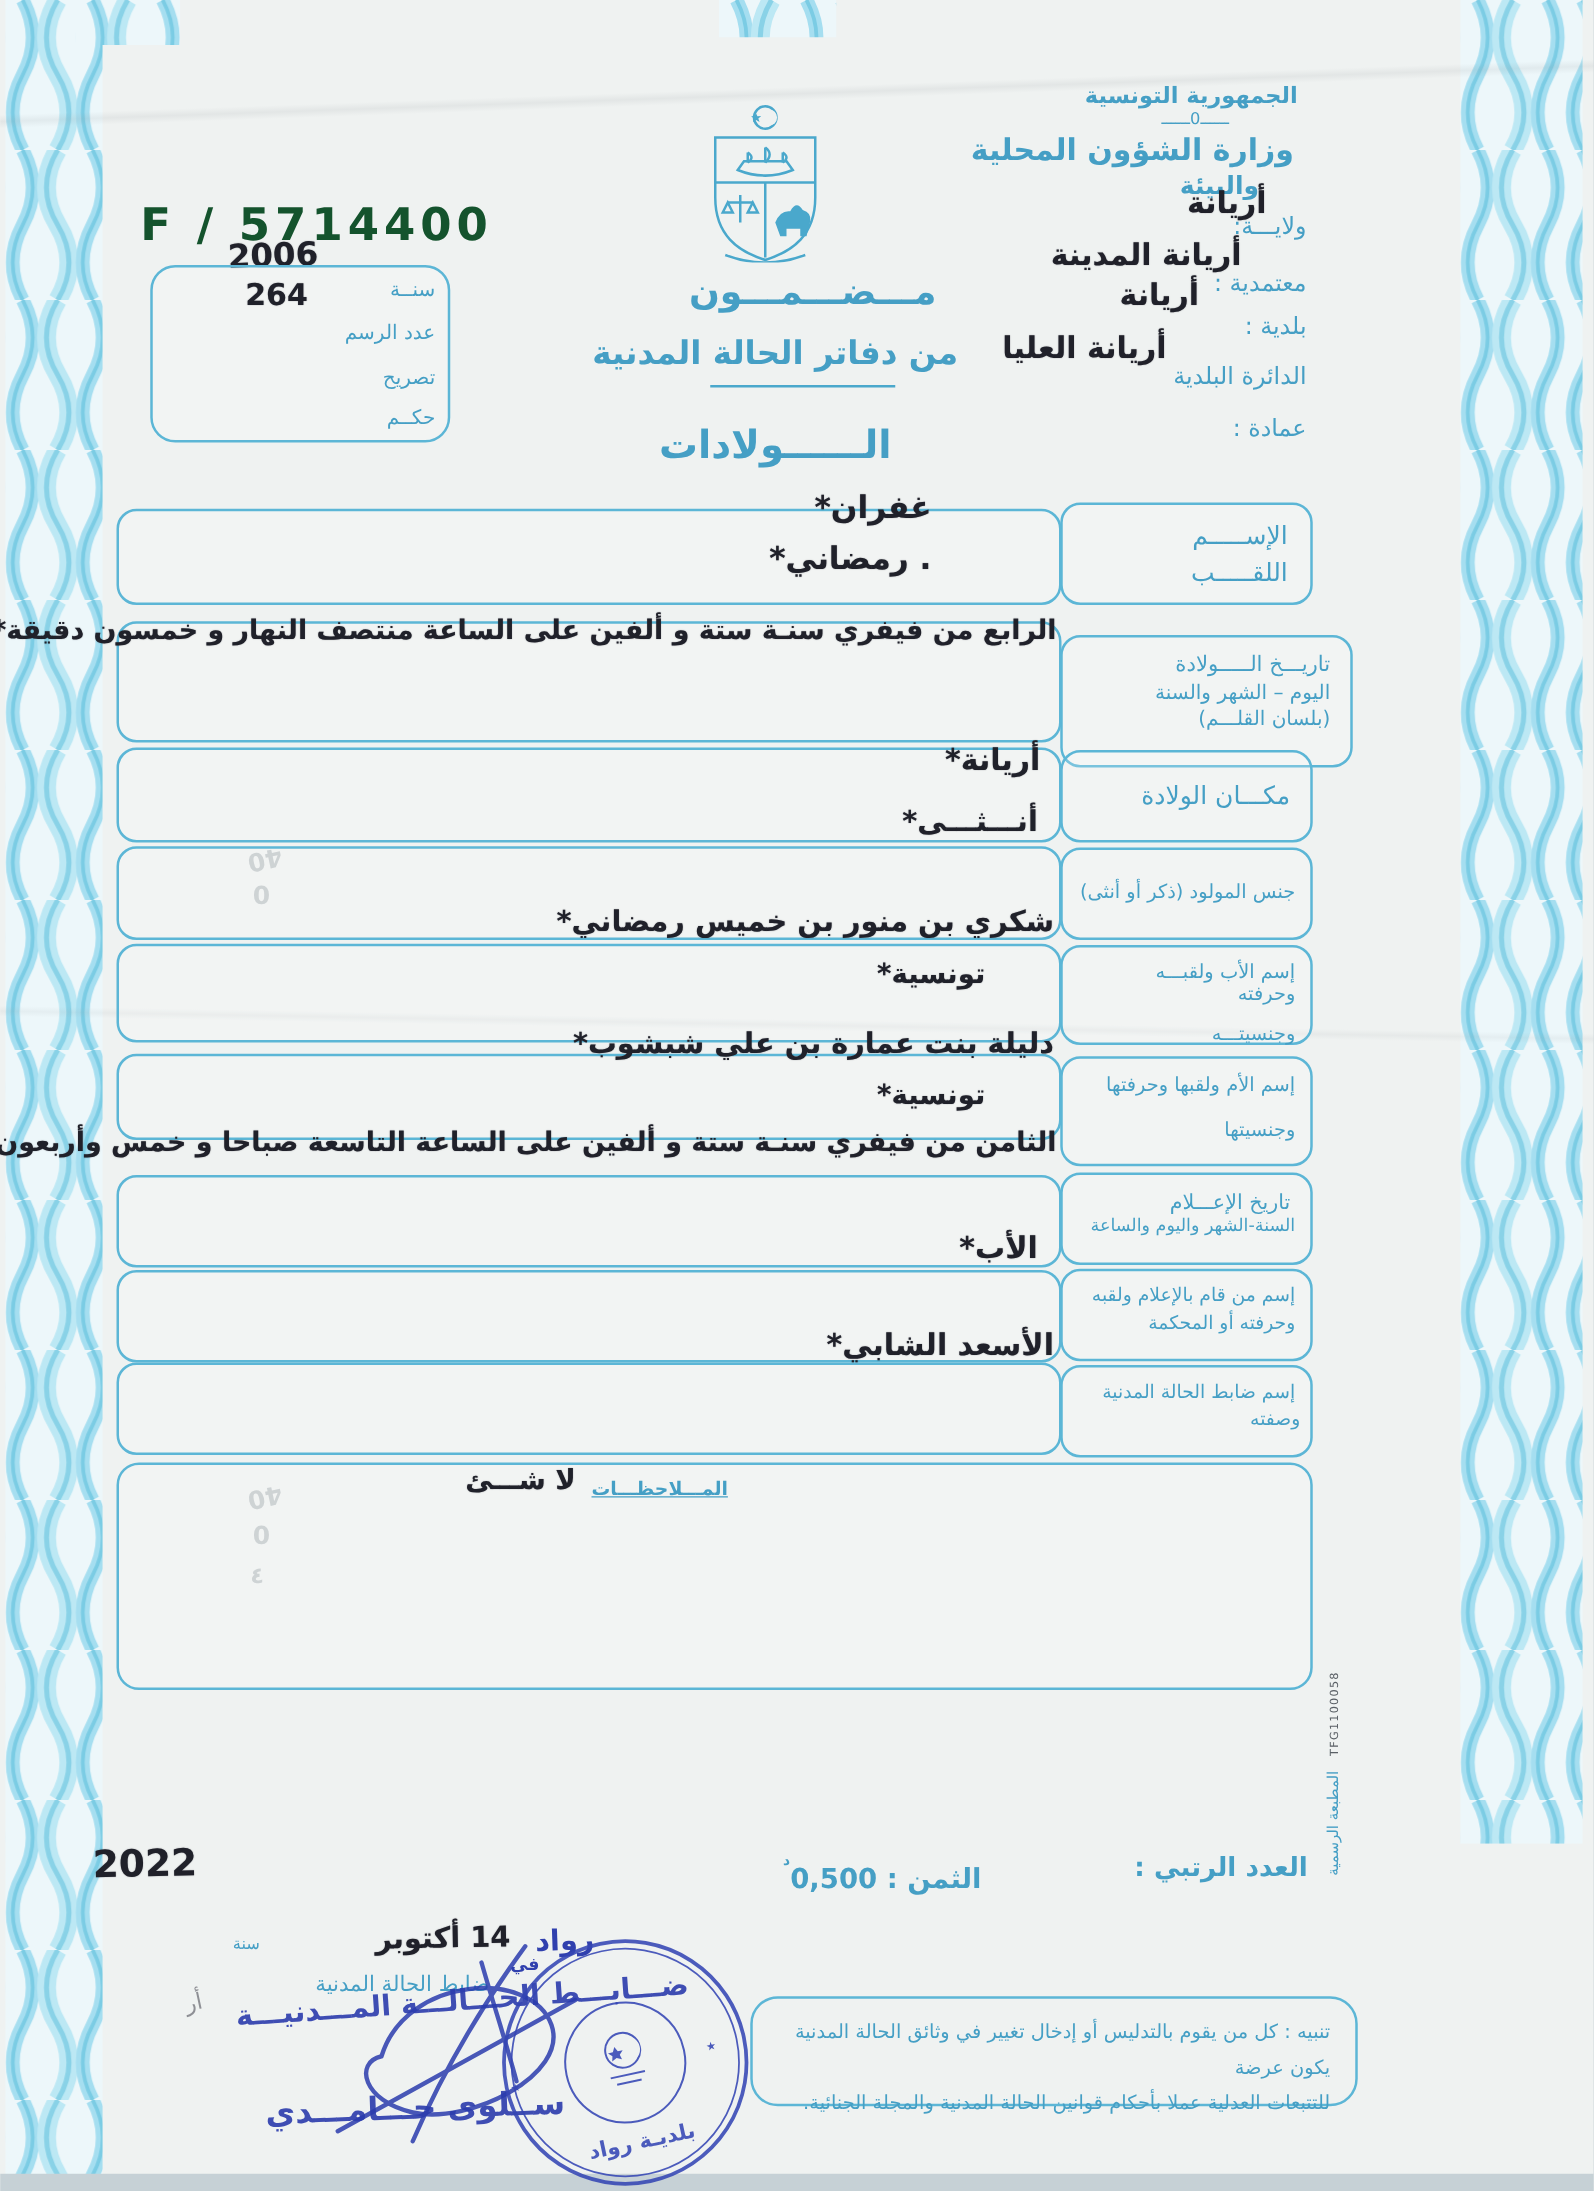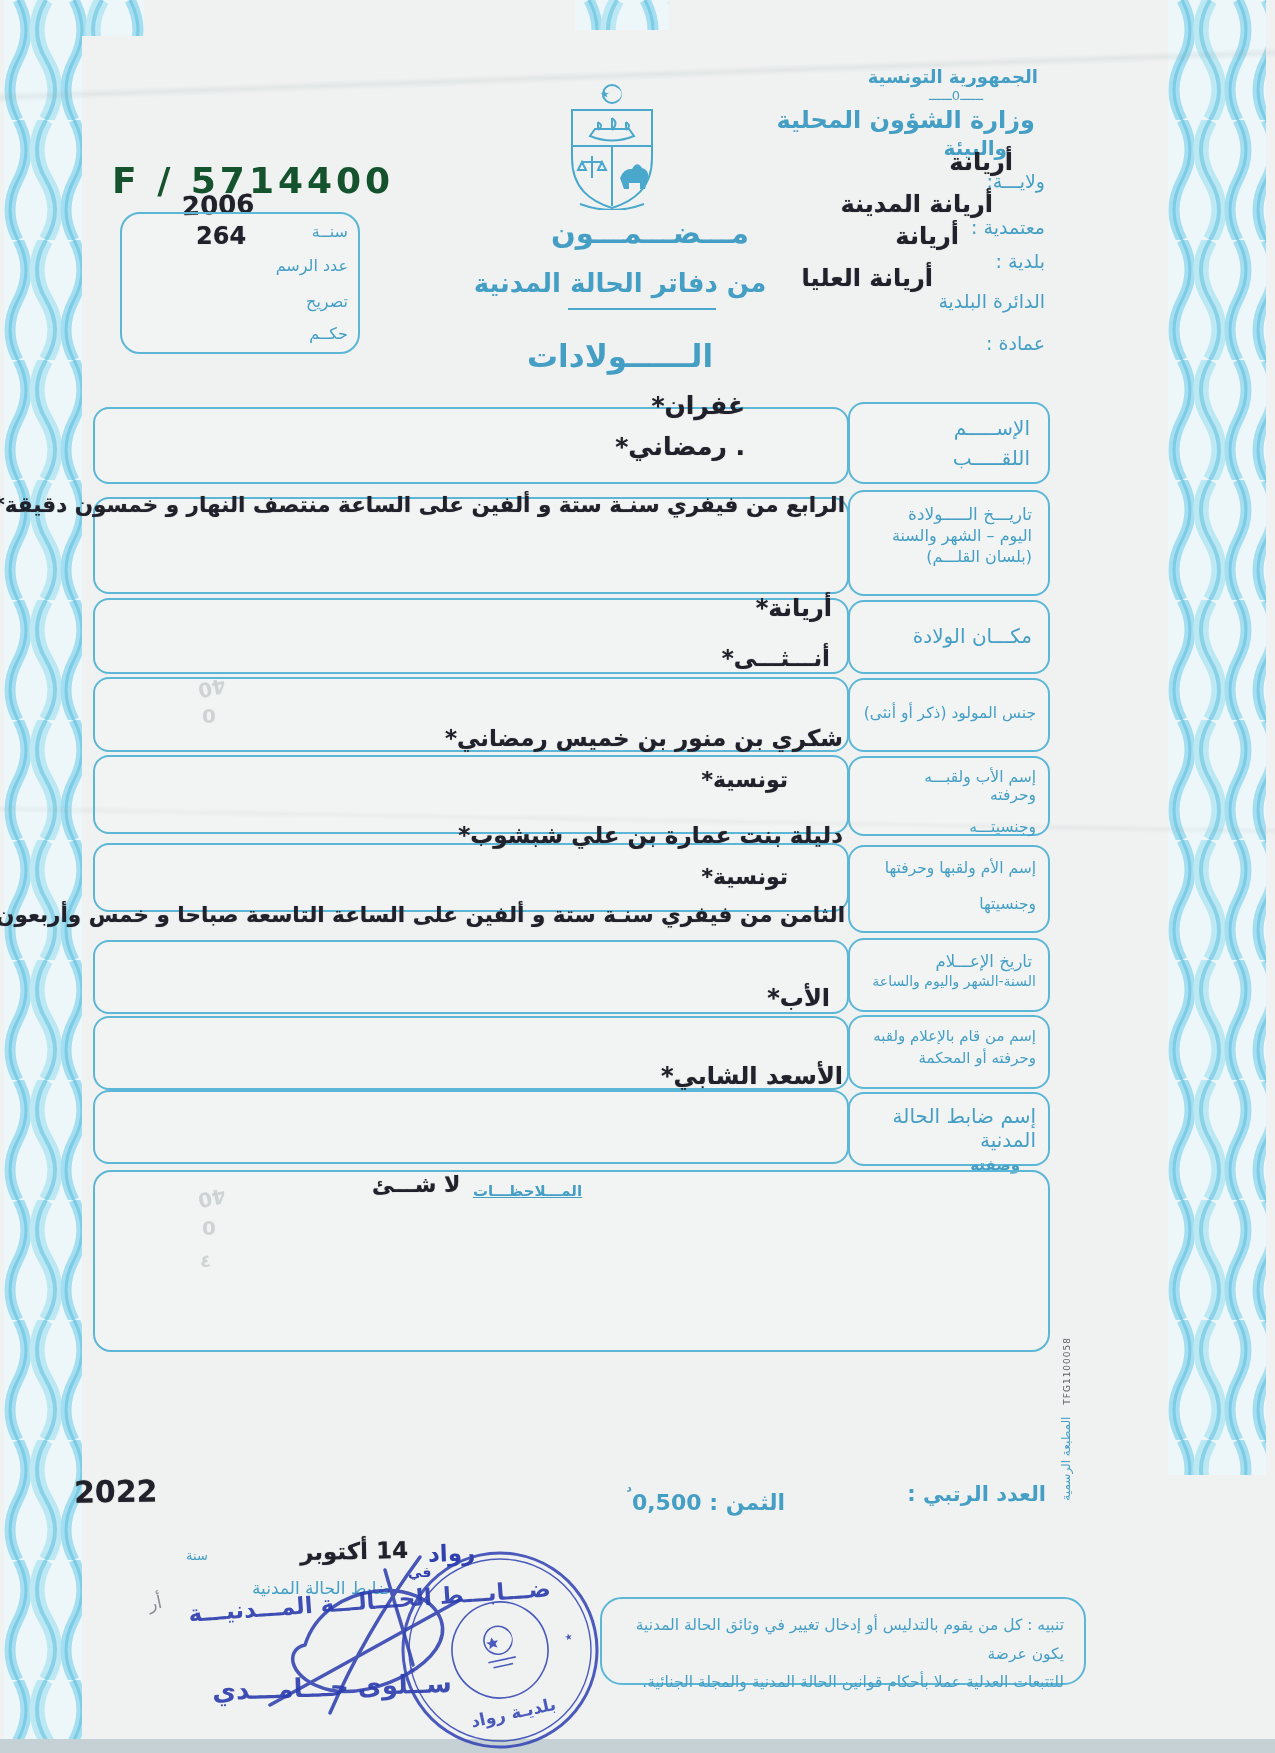--- a/index.html
+++ b/index.html
@@ -111,21 +111,21 @@
   <div class="abs val nowrap" style="right:342px;top:264px;font-size:24px;">أريانة العليا</div>
   <div class="abs lbl nowrap" style="right:230px;top:290px;font-size:19px;">الدائرة البلدية</div>
 
   <div class="abs lbl nowrap" style="right:230px;top:332px;font-size:19px;">عمادة :</div>
 
   
   <div class="abs box" style="left:848px;top:402px;width:198px;height:78px;">
     <div class="lbl" style="margin:12px 18px 0 0;font-size:20px;">الإســـــم</div>
     <div class="lbl" style="margin:6px 18px 0 0;font-size:20px;">اللقـــــب</div>
   </div>
-  <div class="abs box" style="left:848px;top:490px;width:198px;height:102px;">
+  <div class="abs box" style="left:848px;top:508px;width:198px;height:102px;padding-left:32px;">
     <div class="lbl" style="margin:12px 16px 0 0;font-size:17px;">تاريـــخ الـــــولادة</div>
     <div class="lbl" style="margin:2px 16px 0 0;font-size:16px;">اليوم – الشهر والسنة</div>
     <div class="lbl" style="margin:2px 16px 0 0;font-size:16px;">(بلسان القلـــم)</div>
   </div>
   <div class="abs box" style="left:848px;top:600px;width:198px;height:70px;">
     <div class="lbl" style="margin:22px 16px 0 0;font-size:20px;">مكـــان الولادة</div>
   </div>
   <div class="abs box" style="left:848px;top:678px;width:198px;height:70px;">
     <div class="lbl" style="margin:24px 12px 0 0;font-size:15.5px;">جنس المولود (ذكر أو أنثى)</div>
   </div>
@@ -139,22 +139,22 @@
   </div>
   <div class="abs box" style="left:848px;top:938px;width:198px;height:70px;">
     <div class="lbl" style="margin:12px 16px 0 0;font-size:16.5px;">تاريخ الإعـــلام</div>
     <div class="lbl" style="margin:2px 12px 0 0;font-size:14px;">السنة-الشهر واليوم والساعة</div>
   </div>
   <div class="abs box" style="left:848px;top:1015px;width:198px;height:70px;">
     <div class="lbl" style="margin:10px 12px 0 0;font-size:15px;">إسم من قام بالإعلام ولقبه</div>
     <div class="lbl" style="margin:4px 12px 13px 0;font-size:15px;">وحرفته أو المحكمة</div>
   </div>
   <div class="abs box" style="left:848px;top:1092px;width:198px;height:70px;">
-    <div class="lbl" style="margin:10px 12px 0 0;font-size:20px;padding-left:24px;">إسم ضابط الحالة المدنية</div>
-    <div class="lbl" style="margin:4px 28px 0 0;font-size:15px;font-weight:bold;">وصفته</div>
+    <div class="lbl" style="margin:10px 12px 0 0;font-size:15px;padding-left:24px;">إسم ضابط الحالة المدنية</div>
+    <div class="lbl" style="margin:4px 8px 0 0;font-size:15px;">وصفته</div>
   </div>
 
   
   <div class="abs box" style="left:93px;top:407px;width:752px;height:73px;"></div>
   <div class="abs box" style="left:93px;top:497px;width:752px;height:93px;"></div>
   <div class="abs box" style="left:93px;top:598px;width:752px;height:72px;"></div>
   <div class="abs box" style="left:93px;top:677px;width:752px;height:71px;"></div>
   <div class="abs box" style="left:93px;top:755px;width:752px;height:75px;"></div>
   <div class="abs box" style="left:93px;top:843px;width:752px;height:65px;"></div>
   <div class="abs box" style="left:93px;top:940px;width:752px;height:70px;"></div>

